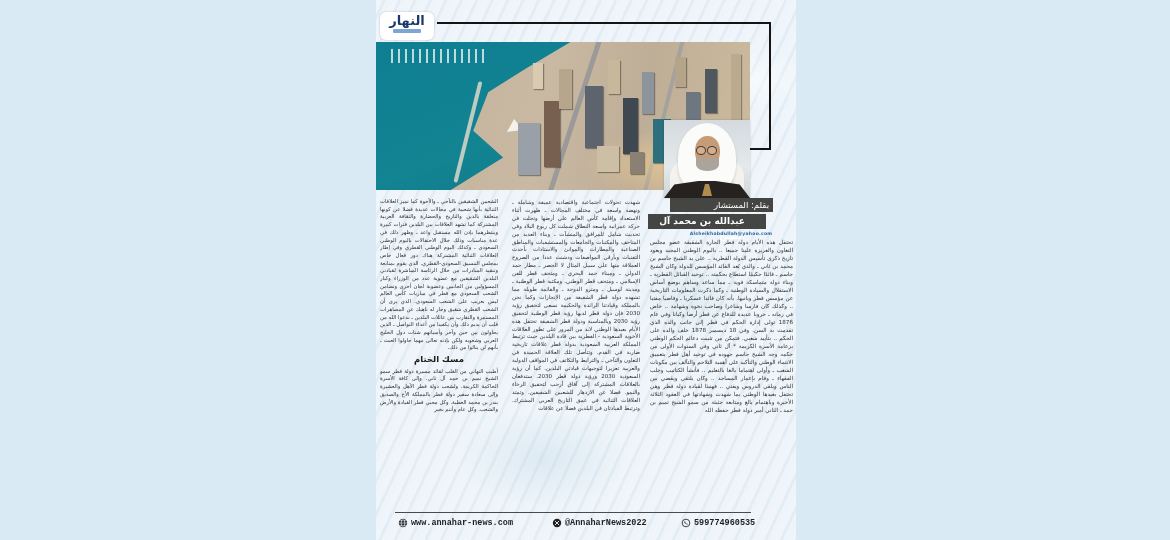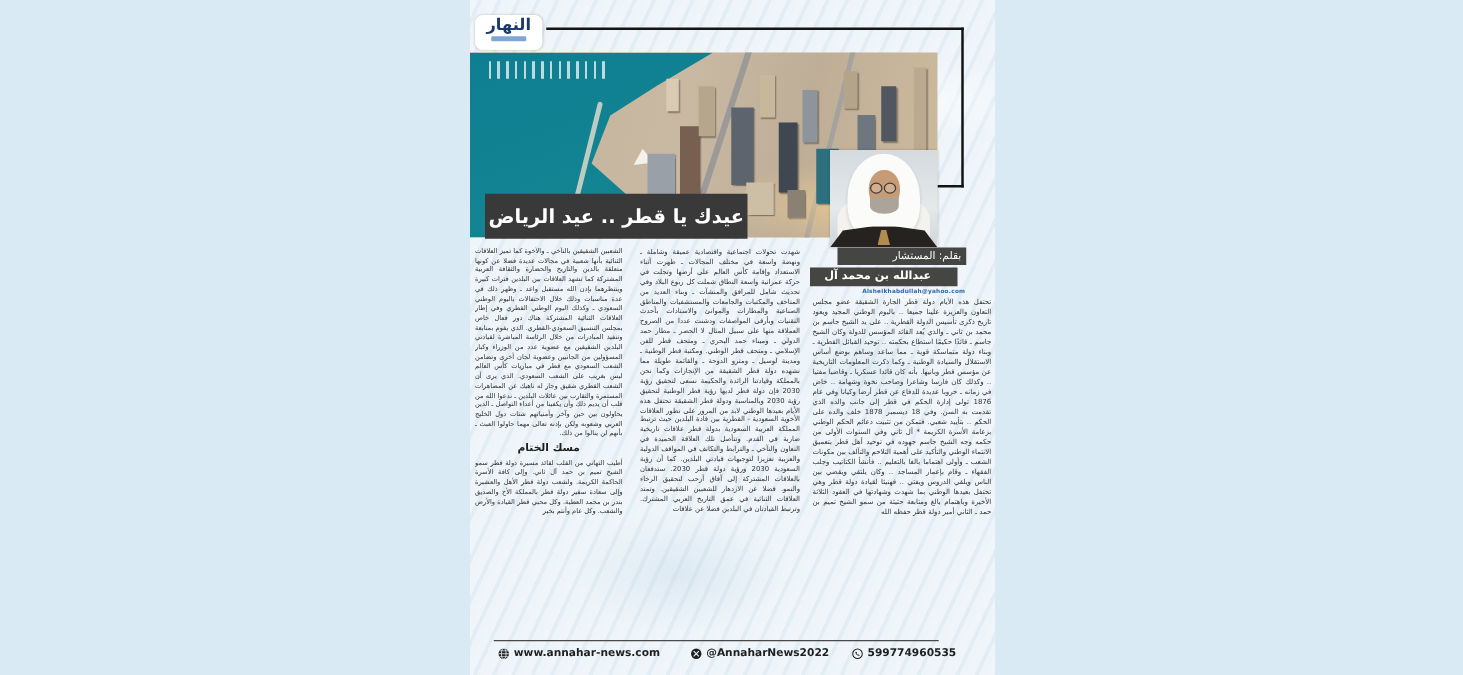--- a/index.html
+++ b/index.html
@@ -91,21 +91,21 @@
   
   .col{position:absolute;direction:rtl;text-align:justify;color:#30302e;overflow:hidden;}
   .col-right{left:274px;top:238px;width:143px;height:267px;font-size:5.6px;line-height:8px;}
   .col-middle{left:136px;top:199px;width:128px;height:306px;font-size:5.5px;line-height:7.9px;}
   .col-left{left:4px;top:198px;width:118px;height:307px;font-size:5.3px;line-height:7.7px;}
   .subhead{font-weight:bold;font-size:8.5px;text-align:center;margin:4px 0 4px 0;color:#1d1d1b;}
 
   
   .rule{position:absolute;left:19px;top:512px;width:356px;height:1px;background:#4a4a4a;}
   .foot-item{position:absolute;top:516px;height:14px;display:flex;align-items:center;gap:3px;
-    color:#1f1f1f;font-weight:bold;font-size:8.5px;}
+    color:#1f1f1f;font-weight:bold;font-size:8.5px;font-family:Liberation Mono, monospace;}
   .foot-web{left:22px;} .foot-tw{left:176px;} .foot-ph{left:305px;}
   .ficon{width:10px;height:10px;flex:0 0 auto;}
 </style>
 </head>
 <body>
 
 <div class="viewport">
   <div class="page">
 
     <div class="logo">
@@ -134,21 +134,20 @@
       <div class="t t9"></div>
       <div class="t t10"></div>
       <div class="t t11"></div>
       <div class="t t12"></div>
       <div class="t t13"></div>
       <div class="t t14"></div>
       <div class="t t15"></div>
       <div class="t t16"></div>
     </div>
 
-    <div class="headline">عيدك يا قطر .. عيد الرياض</div>
 
     <div class="portrait">
       <div class="ghutra-fold"></div>
       <div class="ghutra"></div>
       <div class="face"></div>
       <div class="glass gl1"></div>
       <div class="glass gl2"></div>
       <div class="beard"></div>
       <div class="bisht"></div>
       <div class="trim"></div>

